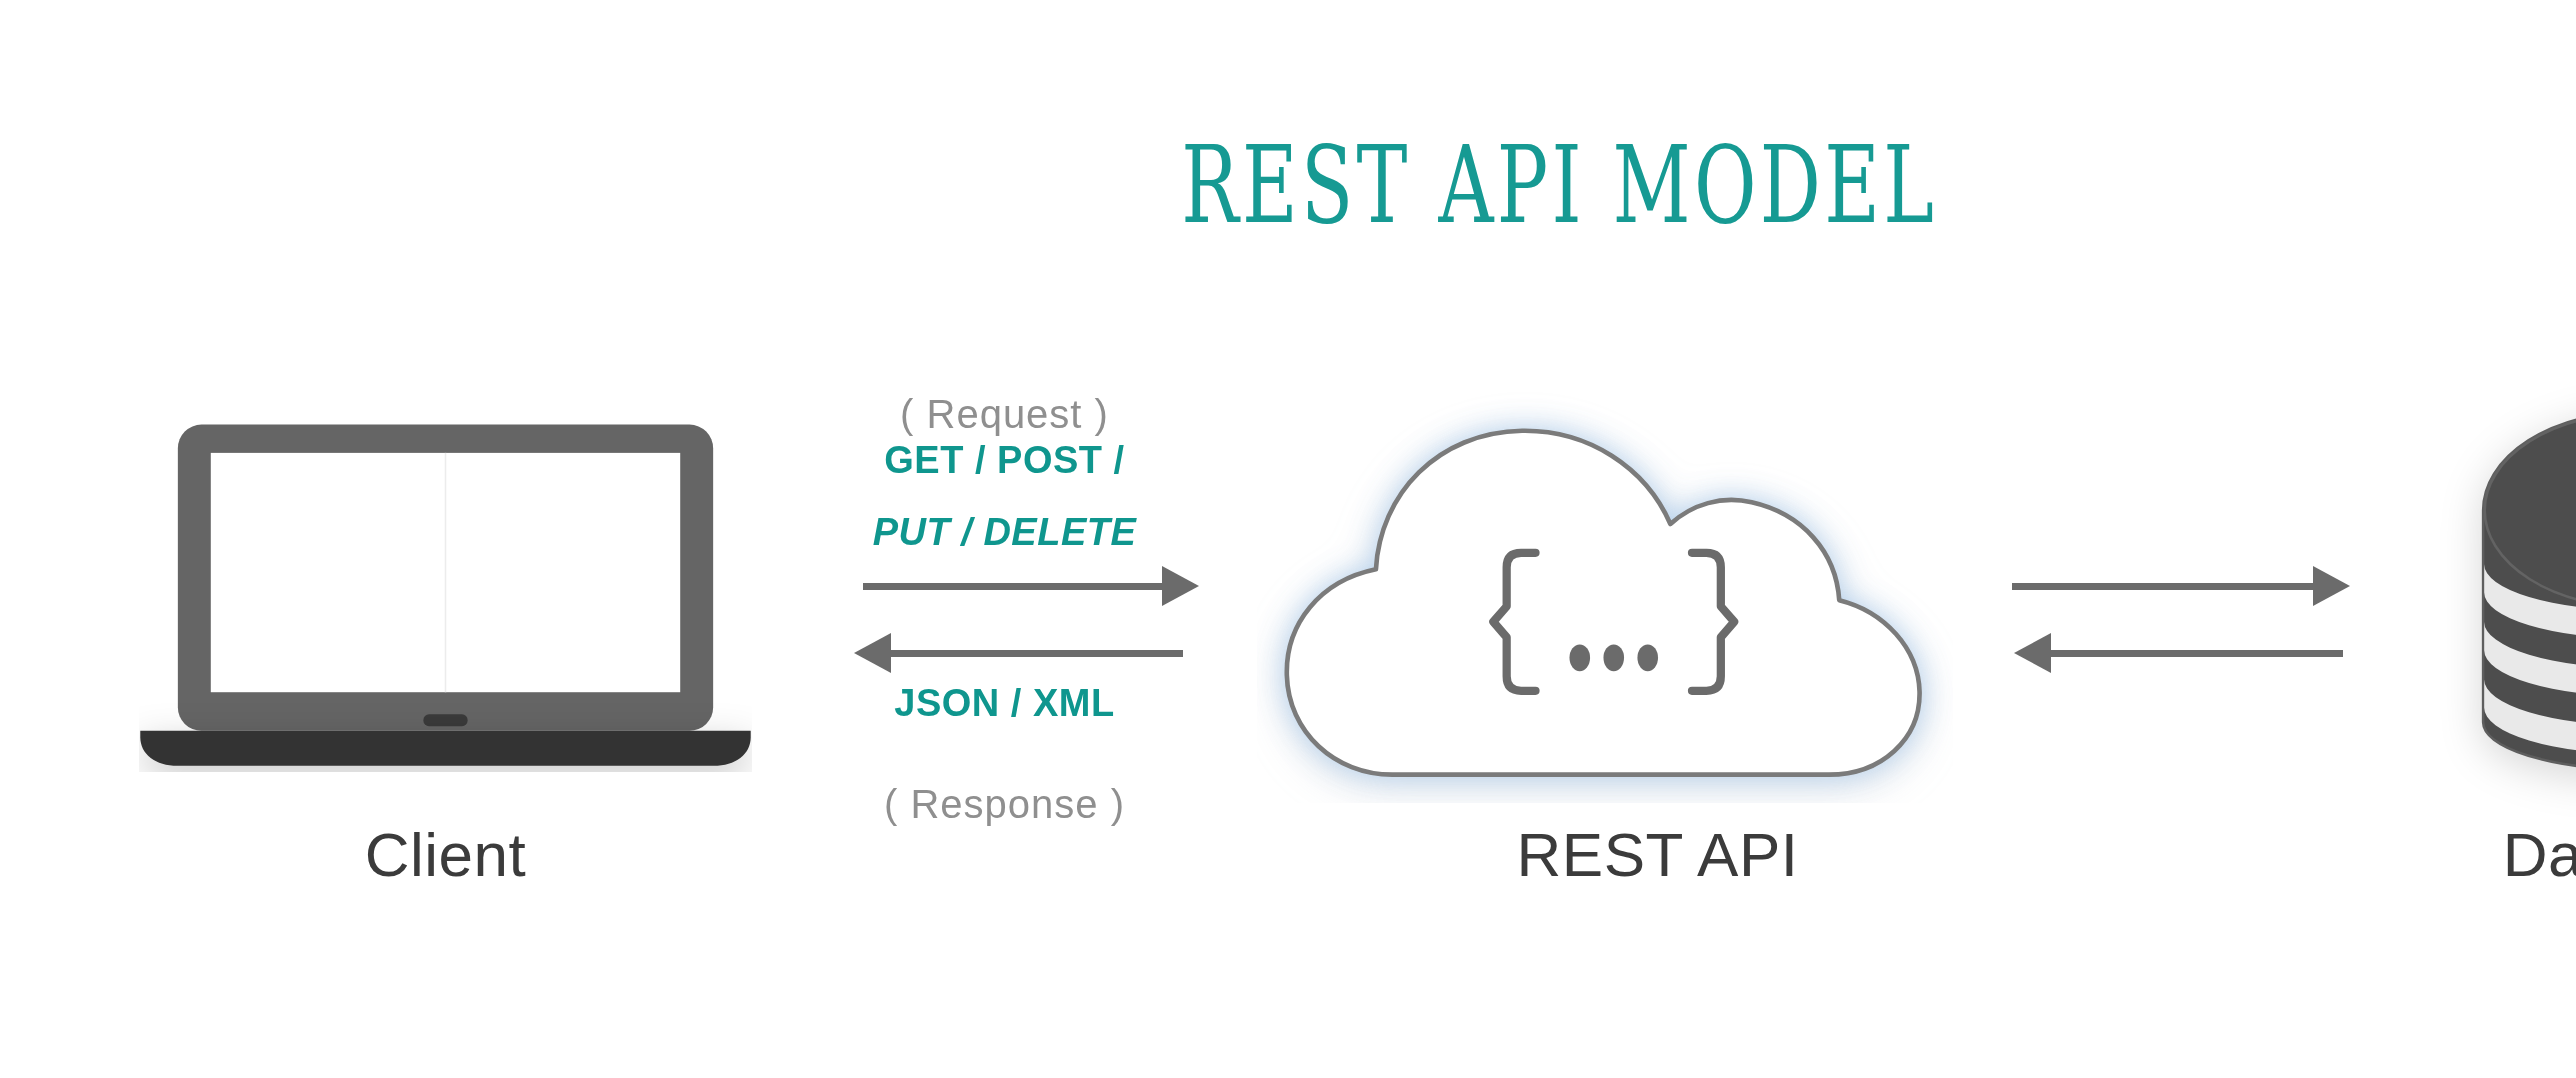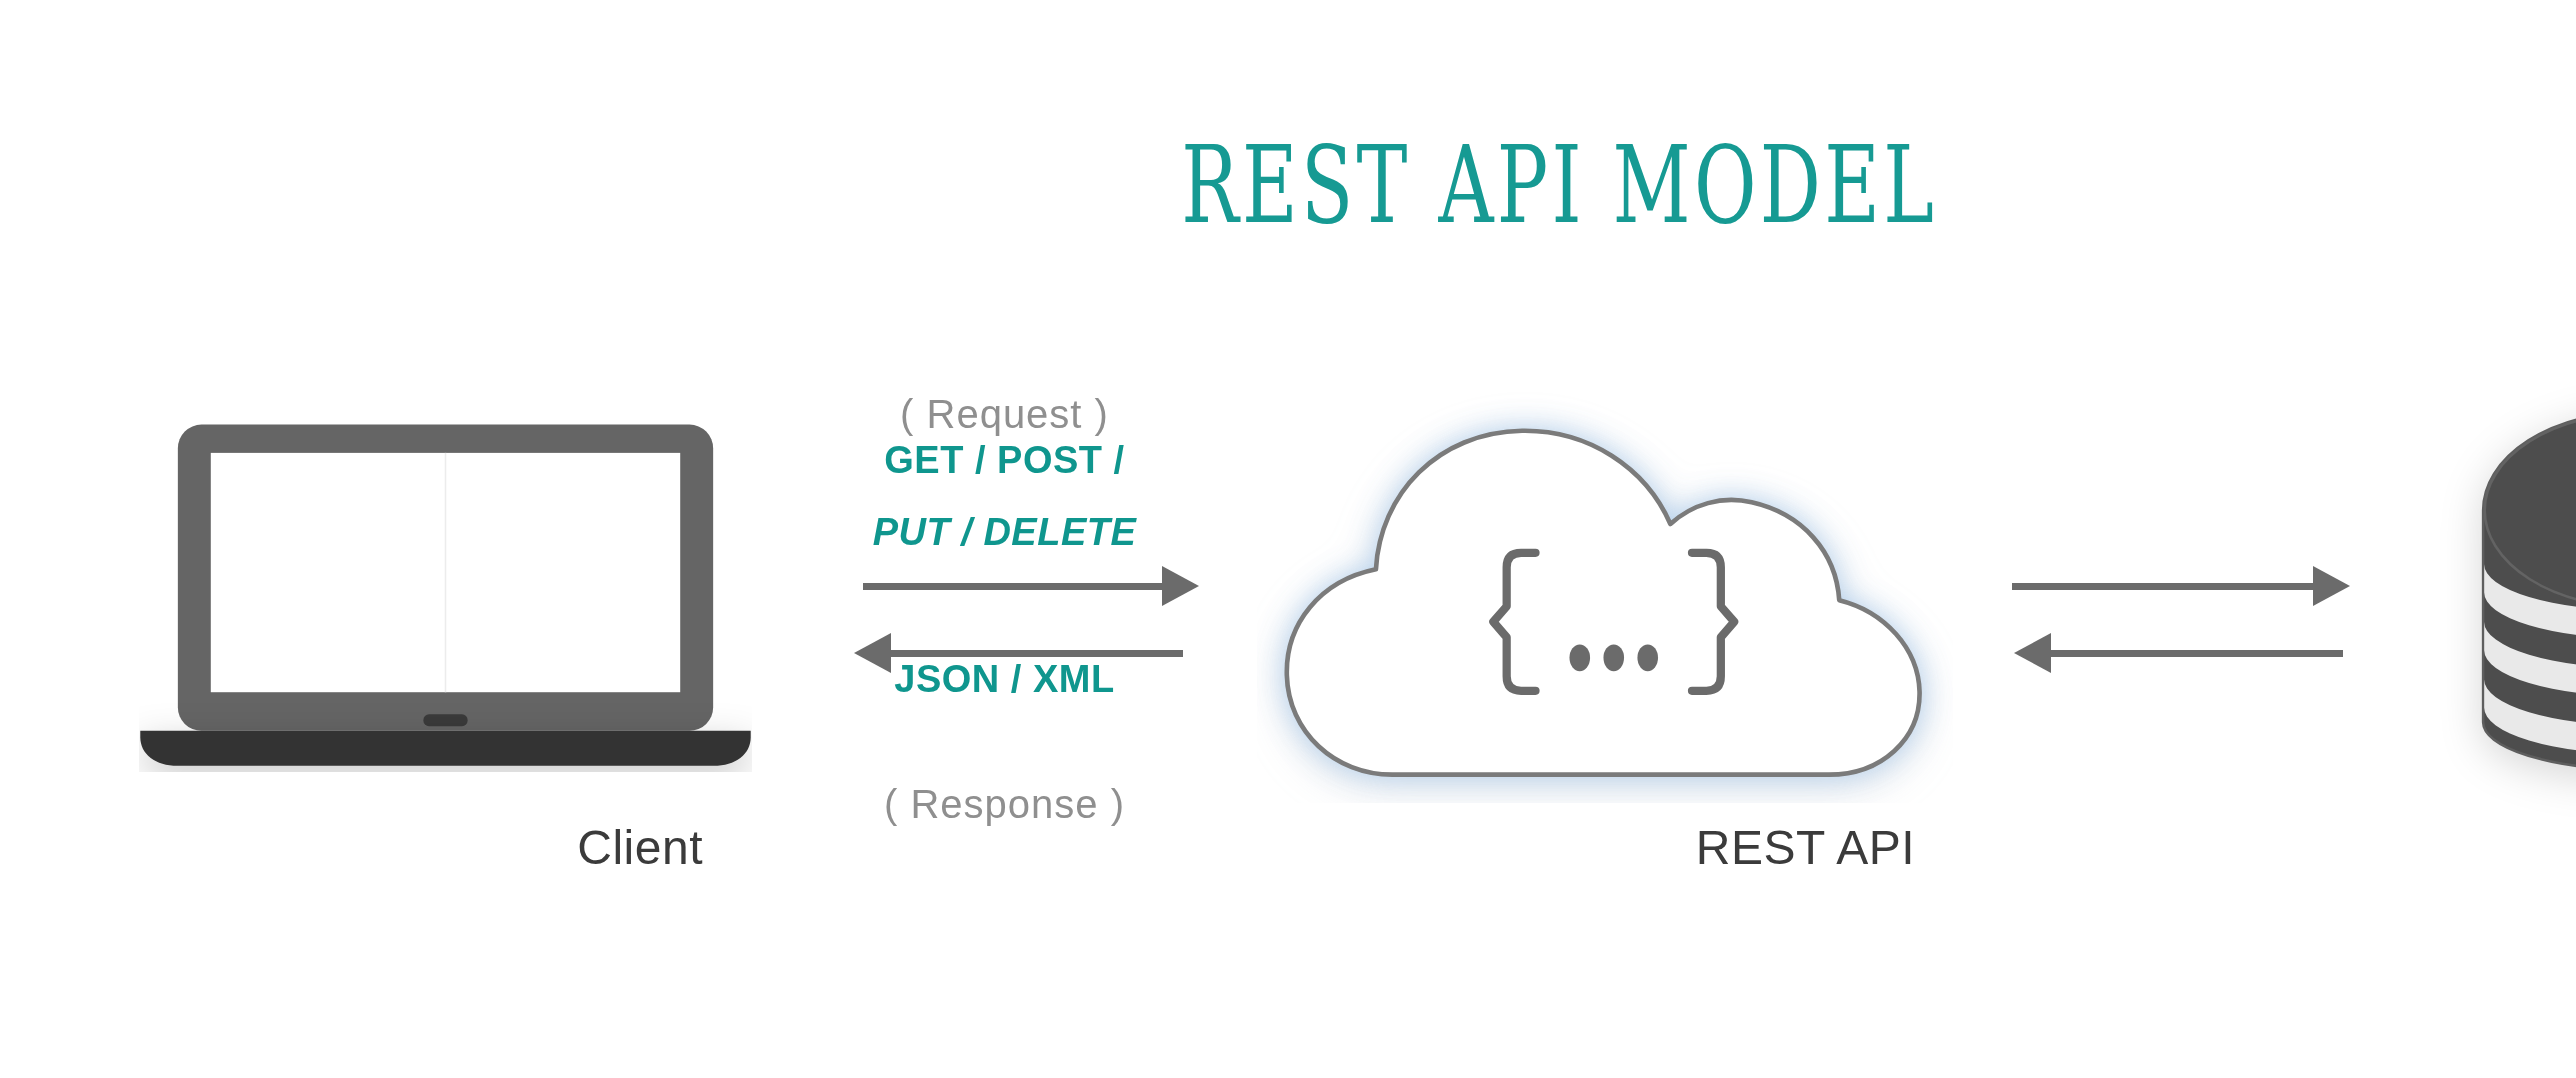--- a/index.html
+++ b/index.html
@@ -18,22 +18,22 @@
     font-weight:400;
     font-size:106px;line-height:1.05;
     letter-spacing:4.6px;
     color:#169A93;
     transform:scaleX(0.72);
     transform-origin:center;
     white-space:nowrap;
   }
   
   .node-label{
-    position:absolute;width:515px;text-align:right;
-    font-size:48px;line-height:1;color:#3B3B3B;
+    position:absolute;width:515px;text-align:center;
+    font-size:62px;line-height:1;color:#3B3B3B;
     letter-spacing:0.5px;
   }
   
   .flow-text{
     position:absolute;left:747px;width:515px;text-align:center;
     white-space:nowrap;line-height:1;
   }
   .flow-annotation{font-size:40px;color:#8F8F8F;letter-spacing:1px;}
   .flow-methods{font-size:38px;font-weight:700;color:#0F968E;letter-spacing:0.5px;}
   
@@ -65,21 +65,21 @@
 
     <rect x="552" y="568" width="86" height="23" rx="11" fill="#3A3A3A"></rect>
 
     <path class="laptop-base-shape" d="M 2 600 L 1188 600 L 1188 612 C 1188 646 1158 668 1116 668 L 74 668 C 32 668 2 646 2 612 Z" fill="#333333"></path>
   </svg>
   <div class="node-label" style="left:188px;top:824px;">Client</div>
 
   <div class="flow-text flow-annotation" style="top:394px;">( Request )</div>
   <div class="flow-text flow-methods" style="top:441px;">GET / POST /</div>
   <div class="flow-text flow-methods" style="top:513px;font-style:italic;">PUT / DELETE</div>
-  <div class="flow-text flow-methods" style="top:660px;">JSON / XML</div>
+  <div class="flow-text flow-methods" style="top:684px;">JSON / XML</div>
   <div class="flow-text flow-annotation" style="top:784px;">( Response )</div>
 
   <div class="arrow" style="left:863px;top:566px;width:336px;">
     <div class="shaft" style="left:0;width:300px;"></div>
     <div class="head right" style="left:299px;"></div>
   </div>
   <div class="arrow" style="left:854px;top:633px;width:330px;">
     <div class="head left" style="left:0;"></div>
     <div class="shaft" style="left:35px;width:294px;"></div>
   </div>

